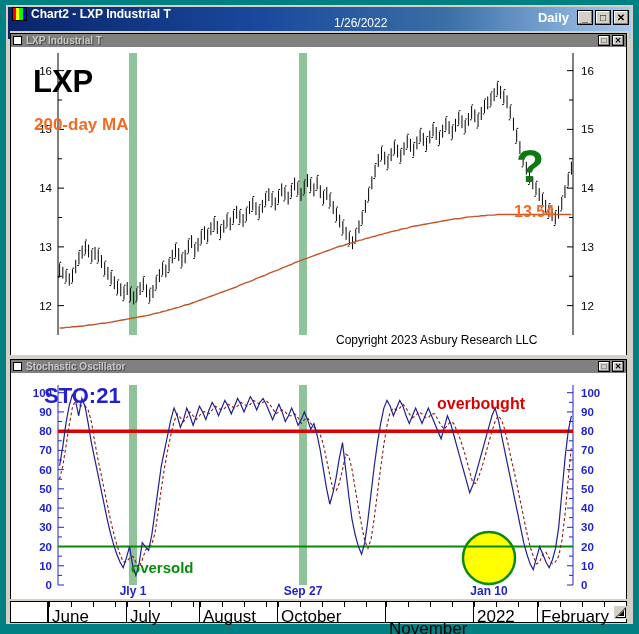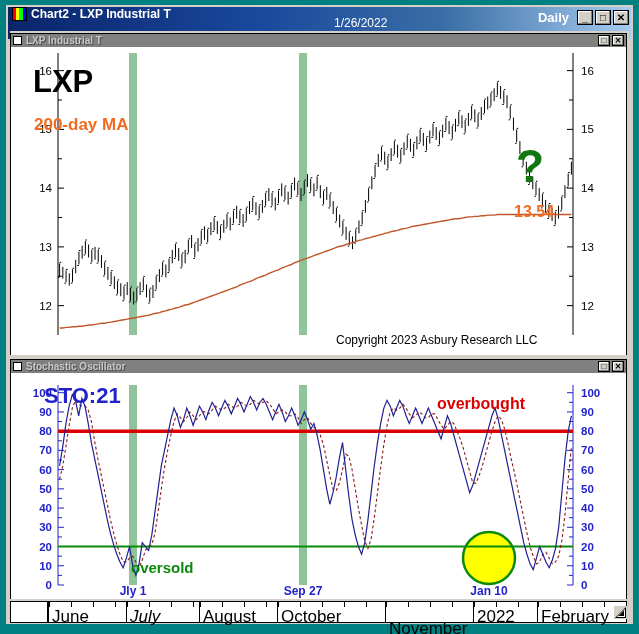--- a/index.html
+++ b/index.html
@@ -584,21 +584,21 @@
             <div class="mtick" style="left: 463px; height: 5px;"></div>
             <div class="mtick" style="left: 485px; height: 5px;"></div>
             <div class="mtick" style="left: 507px; height: 5px;"></div>
             <div class="mtick" style="left: 527px; height: 5px;"></div>
             <div class="mtick" style="left: 549px; height: 5px;"></div>
             <div class="mtick" style="left: 571px; height: 5px;"></div>
             <div class="mtick" style="left: 593px; height: 5px;"></div>
             <div class="mtick" style="left: 37px; height: 20px;"></div>
             <div class="monthlab" style="left: 41px;">June</div>
             <div class="mtick" style="left: 115px; height: 20px;"></div>
-            <div class="monthlab" style="left: 119px; font-style: italic;">July</div>
+            <div class="monthlab" style="left: 119px;">July</div>
             <div class="mtick" style="left: 188px; height: 20px;"></div>
             <div class="monthlab" style="left: 192px;">August</div>
             <div class="mtick" style="left: 266px; height: 20px;"></div>
             <div class="monthlab" style="left: 270px;">October</div>
             <div class="mtick" style="left: 374px; height: 20px;"></div>
             <div class="monthlab" style="left: 378px; margin-top: 12px;">November</div>
             <div class="mtick" style="left: 462px; height: 20px;"></div>
             <div class="monthlab" style="left: 466px;">2022</div>
             <div class="mtick" style="left: 526px; height: 20px;"></div>
             <div class="monthlab" style="left: 530px;">February</div>

